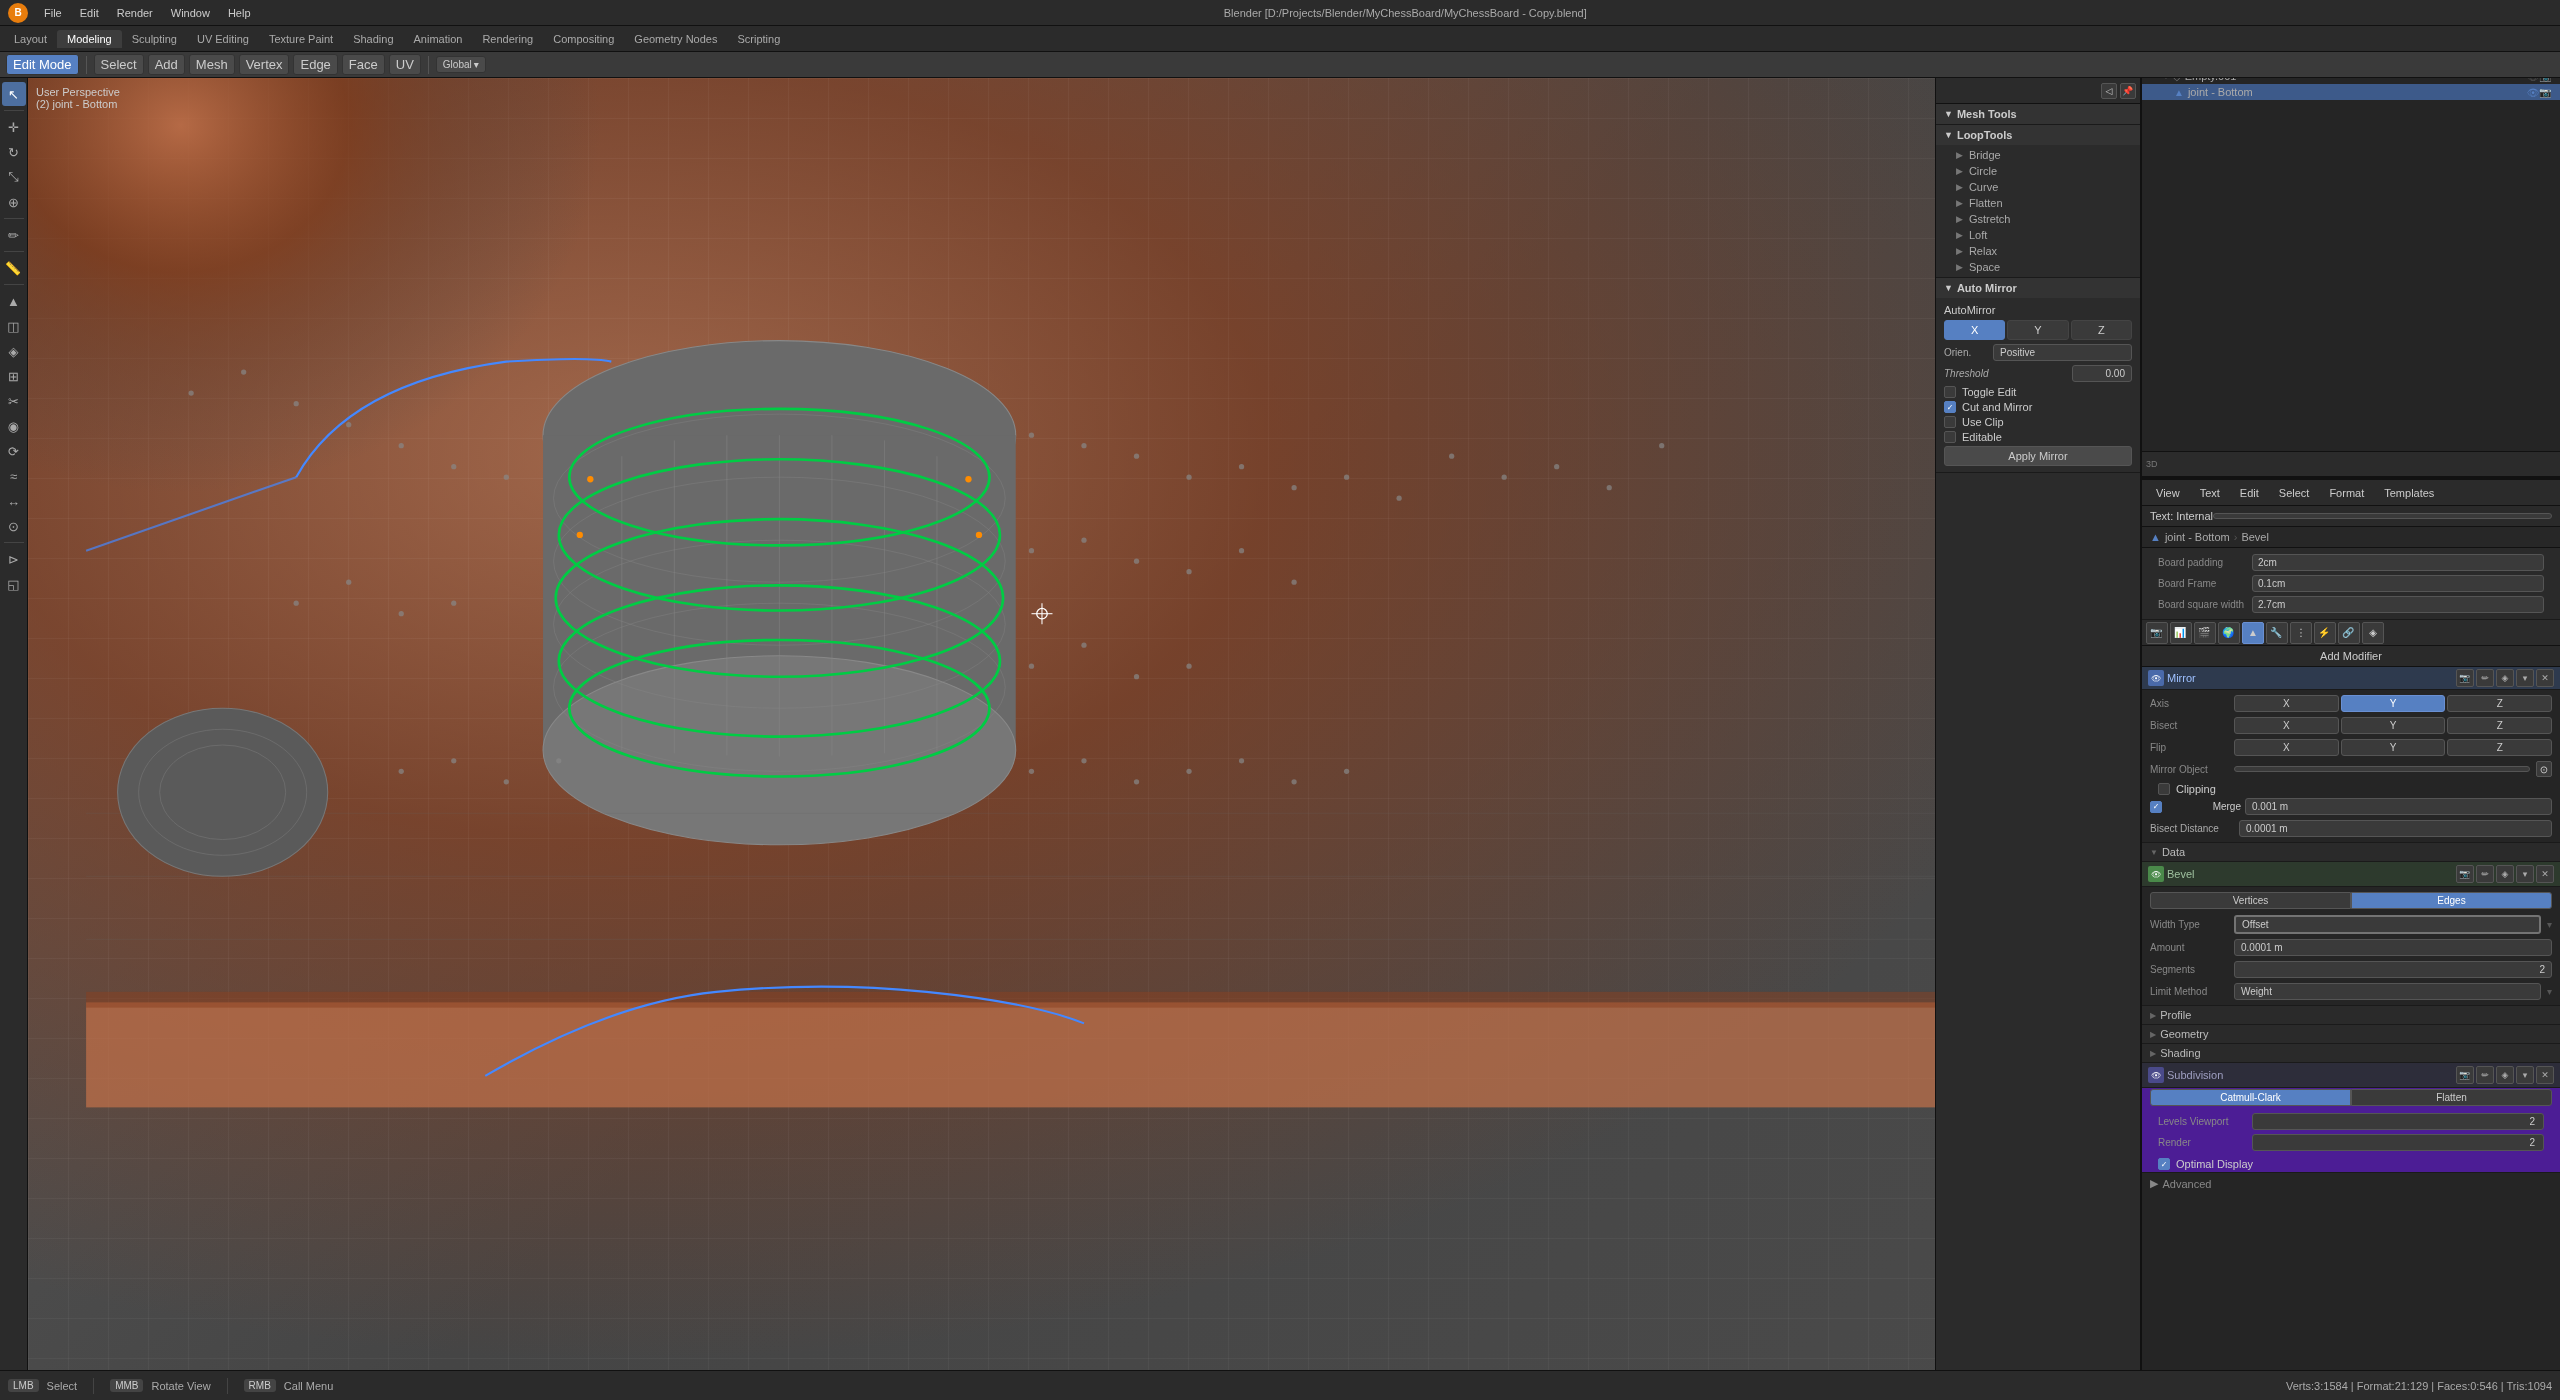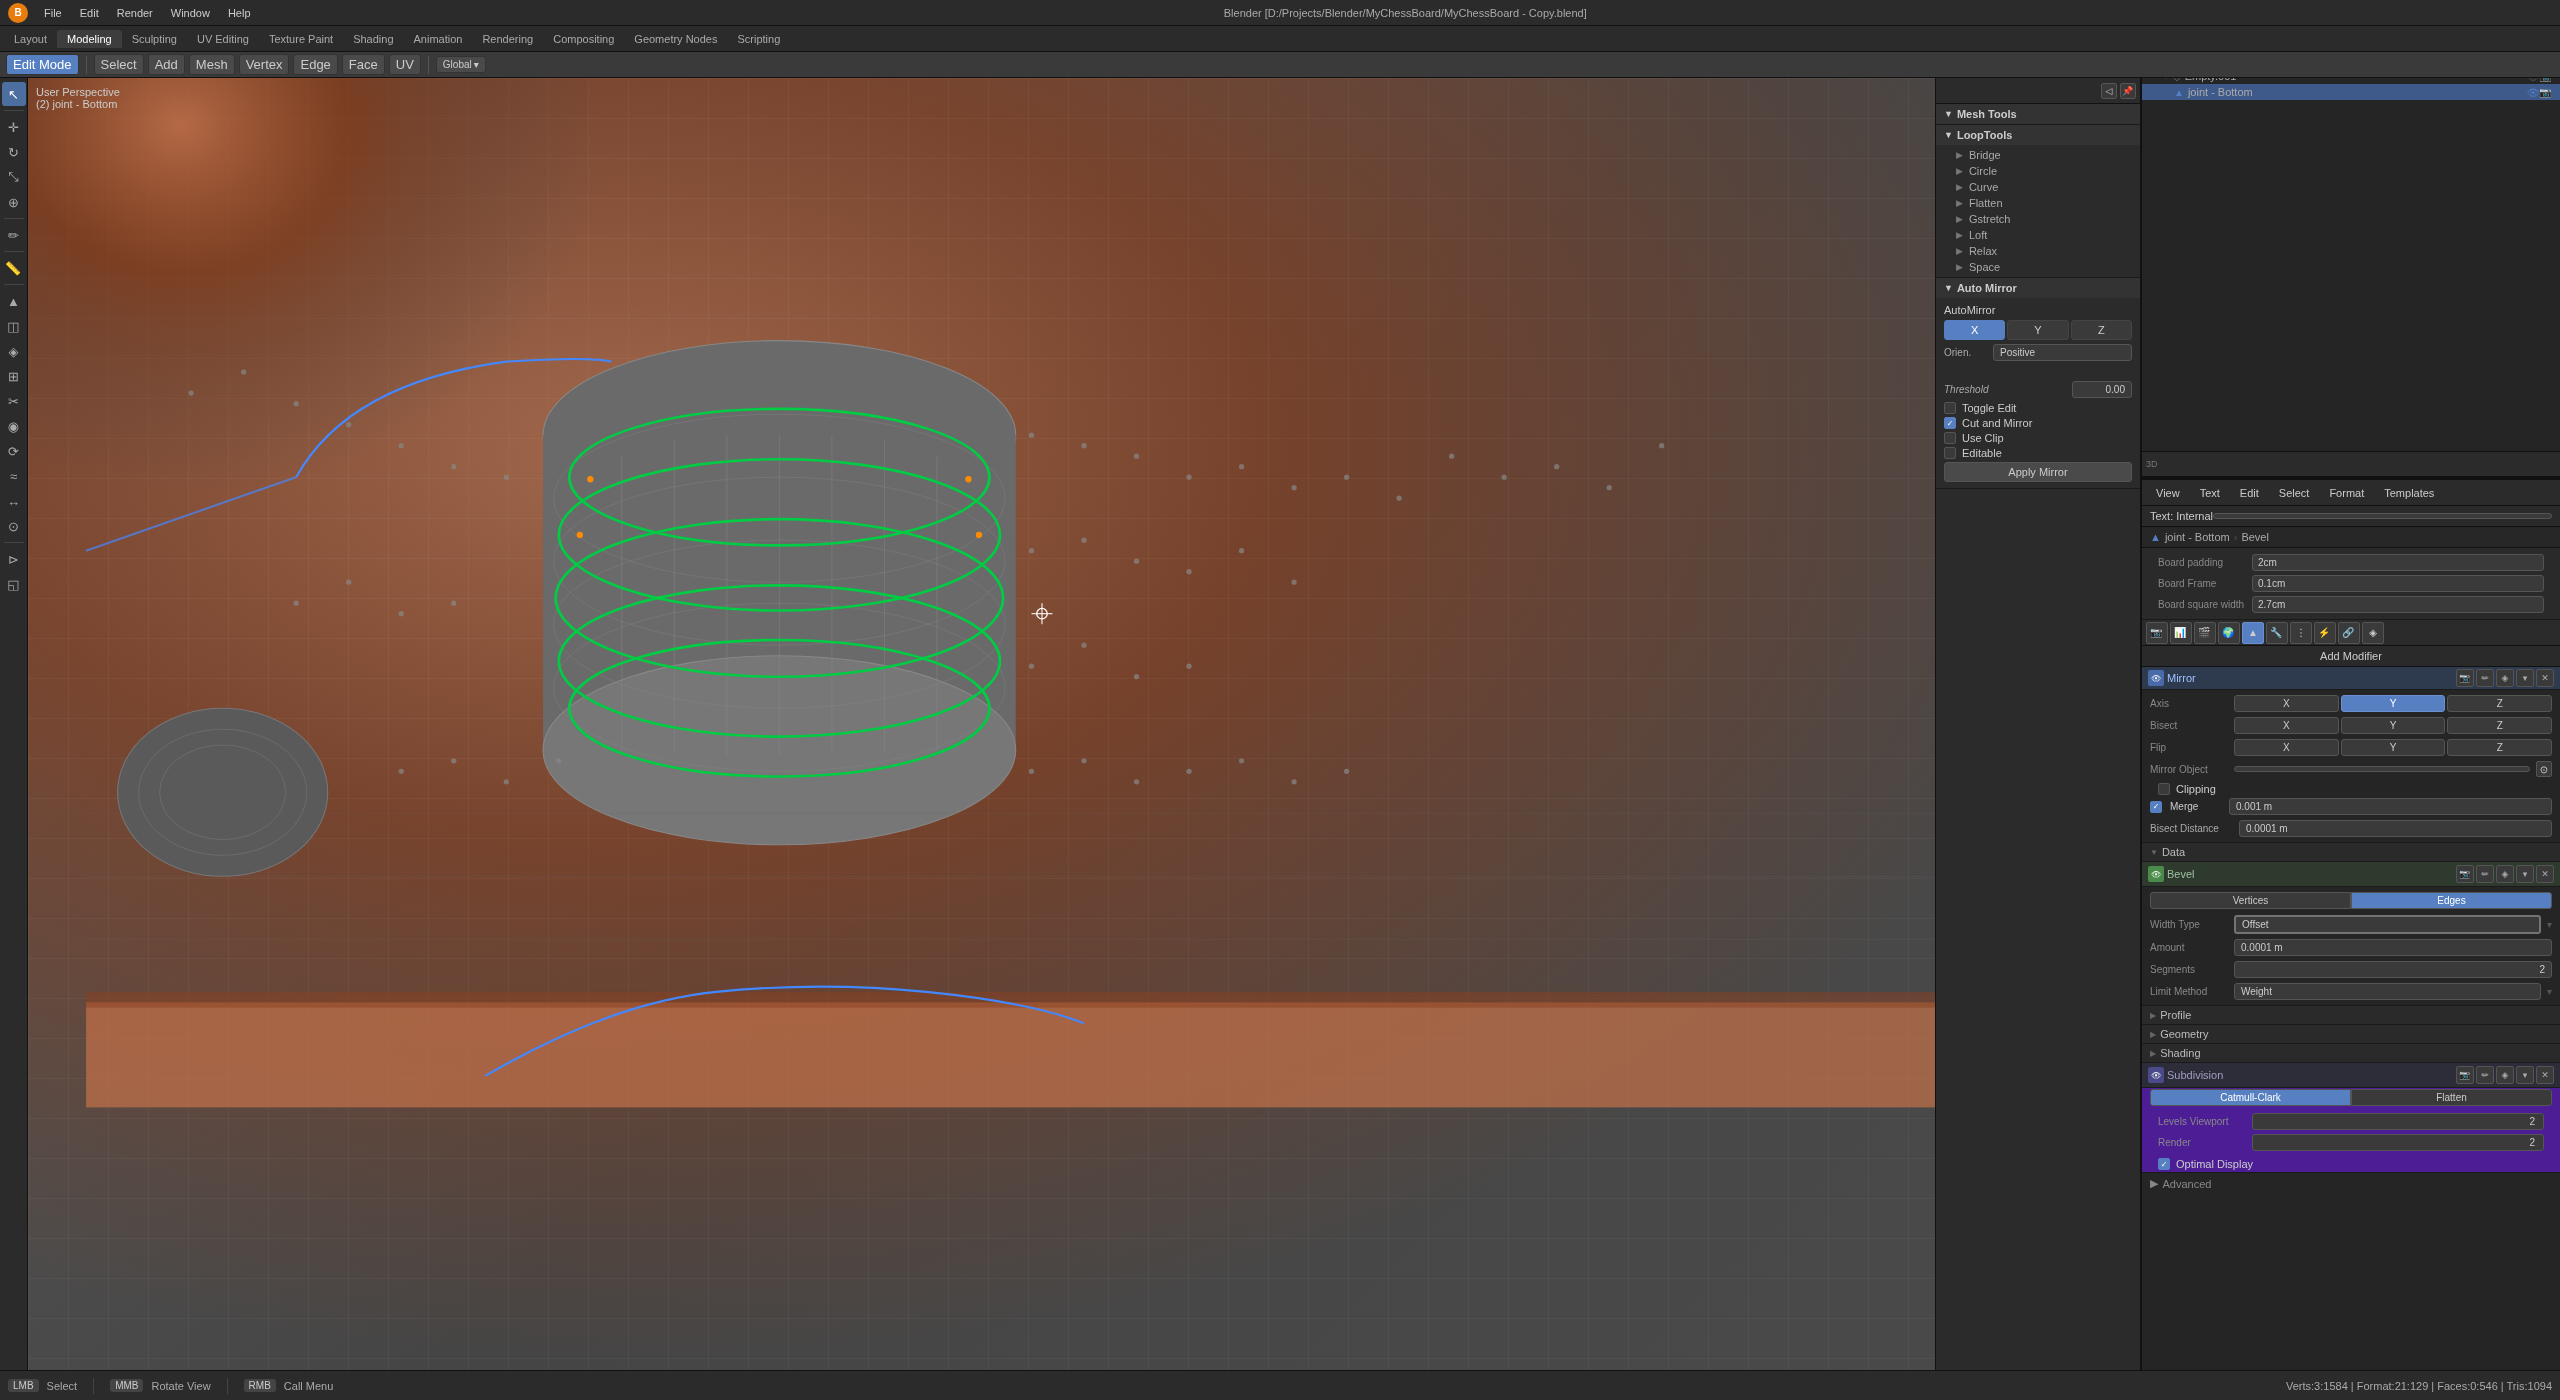--- a/index.html
+++ b/index.html
@@ -238,21 +238,21 @@
       text-align: center;
       border-radius: 3px;
       cursor: pointer;
       font-size: 11px;
       border: 1px solid #444;
       background: #3a3a3a;
       color: #ccc;
     }
     .axis-btn.active { background: #5680c2; color: #fff; border-color: #5680c2; }
     .orient-row {
-      display: flex; align-items: center; gap: 4px; margin-bottom: 20px;
+      display: flex; align-items: center; gap: 4px; margin-bottom: 4px;
     }
     .orient-label { font-size: 10px; color: #aaa; width: 45px; }
     .orient-value {
       flex: 1;
       background: #3a3a3a;
       border: 1px solid #555;
       border-radius: 3px;
       padding: 2px 6px;
       font-size: 10px;
       color: #ccc;
@@ -1029,21 +1029,21 @@
         <div style="width:16px;height:16px;background:#3a3a3a;border:1px solid #555;border-radius:2px;display:flex;align-items:center;justify-content:center;font-size:10px;cursor:pointer;margin-left:2px;">⊙</div>
       </div>
 
       <div class="checkbox-row">
         <div class="checkbox"></div>
         <span>Clipping</span>
       </div>
 
       <div class="sub-row" style="margin-bottom:3px;">
         <div class="checkbox checked"></div>
-        <span style="font-size:10px;color:#ccc;margin-left:4px;width:55px;">Merge</span>
+        <span style="font-size:10px;color:#ccc;margin-left:20px;width:55px;text-align:right;">Merge</span>
         <div style="flex:1;background:#3a3a3a;border:1px solid #555;border-radius:3px;padding:2px 6px;font-size:10px;color:#ccc;">0.001 m</div>
       </div>
 
       <div class="sub-row">
         <span style="font-size:10px;color:#aaa;width:85px;flex-shrink:0;">Bisect Distance</span>
         <div style="flex:1;background:#3a3a3a;border:1px solid #555;border-radius:3px;padding:2px 6px;font-size:10px;color:#ccc;">0.0001 m</div>
       </div>
     </div>
 
     <div class="section-collapse">

